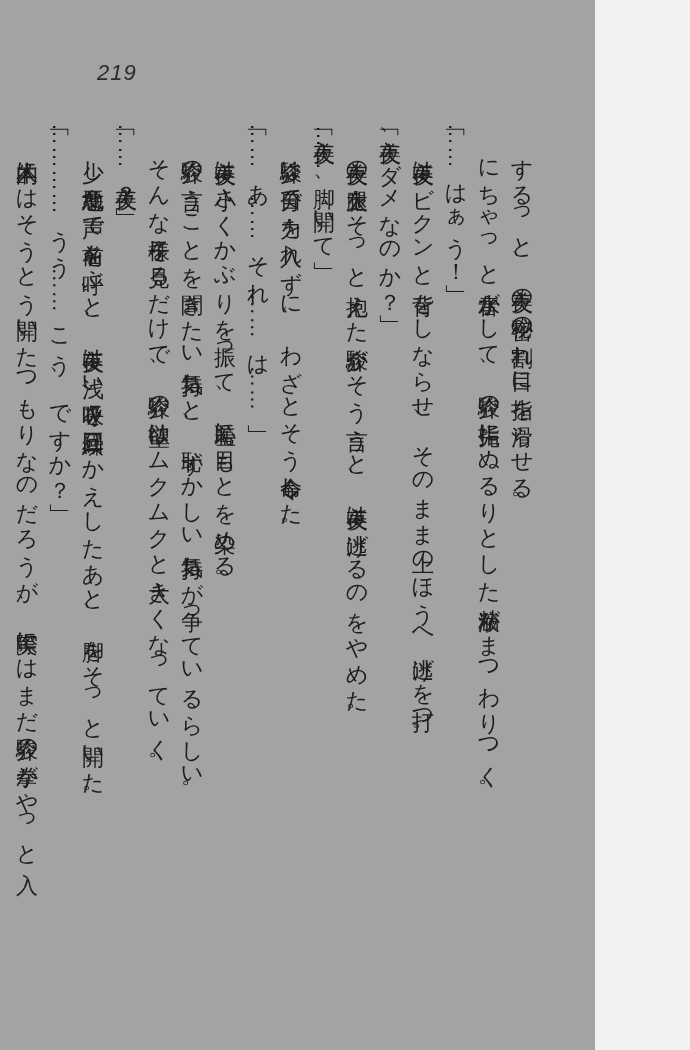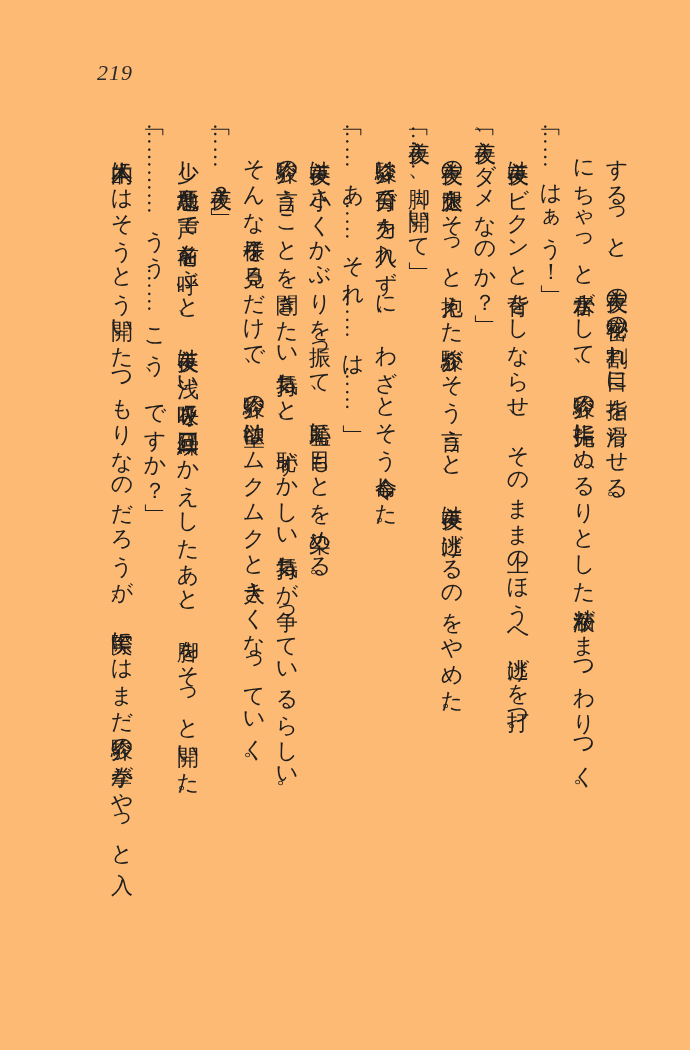--- a/index.html
+++ b/index.html
@@ -7,24 +7,24 @@
     padding: 0;
   }
   body {
     width: 690px;
     height: 1050px;
     background: #f2f2f0;
     overflow: hidden;
   }
   .book-page {
     position: relative;
-    width: 690px;
+    width: 595px;
     height: 1050px;
-    background: #fdba74;
-    font-family: Liberation Serif, serif;
+    background: #a3a3a3;
+    font-family: Liberation Sans, sans-serif;
   }
   .page-number {
     position: absolute;
     left: 97px;
     top: 60px;
     font-size: 22px;
     font-style: italic;
     color: #2b2b2b;
     letter-spacing: 1px;
   }

